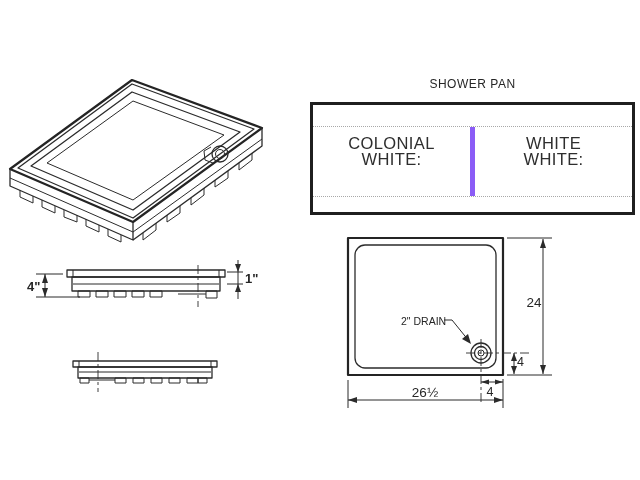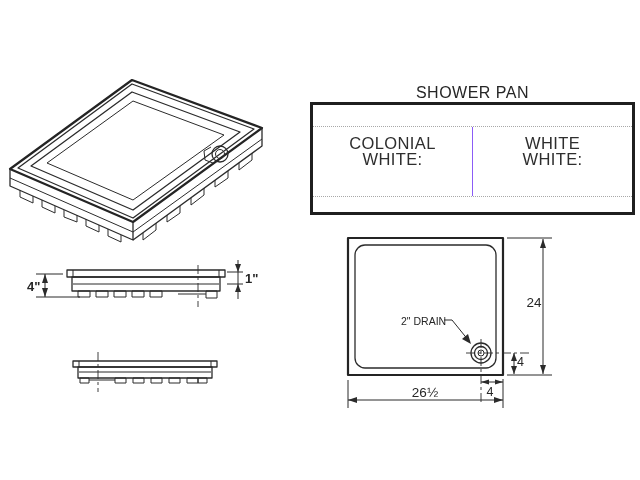--- a/index.html
+++ b/index.html
@@ -9,31 +9,31 @@
   .s {fill:none;stroke:#2b2b2b;stroke-width:1.3px;stroke-linejoin:round;}
   .s1{fill:none;stroke:#2b2b2b;stroke-width:1px;stroke-linejoin:round;}
   .s2{fill:none;stroke:#242424;stroke-width:2.2px;stroke-linejoin:round;}
   .cl{fill:none;stroke:#2b2b2b;stroke-width:0.9px;stroke-dasharray:9 3 3 3;}
   .ar{fill:#2b2b2b;stroke:none;}
   text.t{fill:#262626;font-family:"Liberation Sans",sans-serif;}
   .t11{font-size:10.5px;}
   .t12{font-size:12.5px;}
   .t13{font-size:13.5px;}
   .tb {font-size:13px;font-weight:bold;}
-  .tbl-title{position:absolute;left:310px;top:84px;width:325px;text-align:center;
-             font-size:16px;color:#262626;letter-spacing:.5px;}
+  .tbl-title{position:absolute;left:310px;top:77px;width:325px;text-align:center;
+             font-size:12px;color:#262626;letter-spacing:.5px;}
   .spec-table{position:absolute;left:310px;top:102px;width:325px;height:113px;
               border:3px solid #1f1f1f;box-sizing:border-box;background:#fff;
               display:flex;flex-direction:column;}
   .band-top{height:21px;border-bottom:1px dotted #a8a8a8;}
   .band-main{flex:1;display:flex;}
   .band-bottom{height:15px;border-top:1px dotted #a8a8a8;}
   .cell{flex:1;text-align:center;padding-top:9px;font-size:16.5px;line-height:15.5px;
         color:#2e2e2e;letter-spacing:.4px;}
-  .cell.first{border-right:1px solid #8b5cf6;}
+  .cell.first{border-right:5px solid #8b5cf6;}
 </style>
 </head>
 <body>
 
 <div class="page">
 
   <svg class="art" width="640" height="480" viewBox="0 0 640 480">
 
     <g>
       <polygon class="s2" points="132,80 262,128 133,222 10,169"></polygon>

